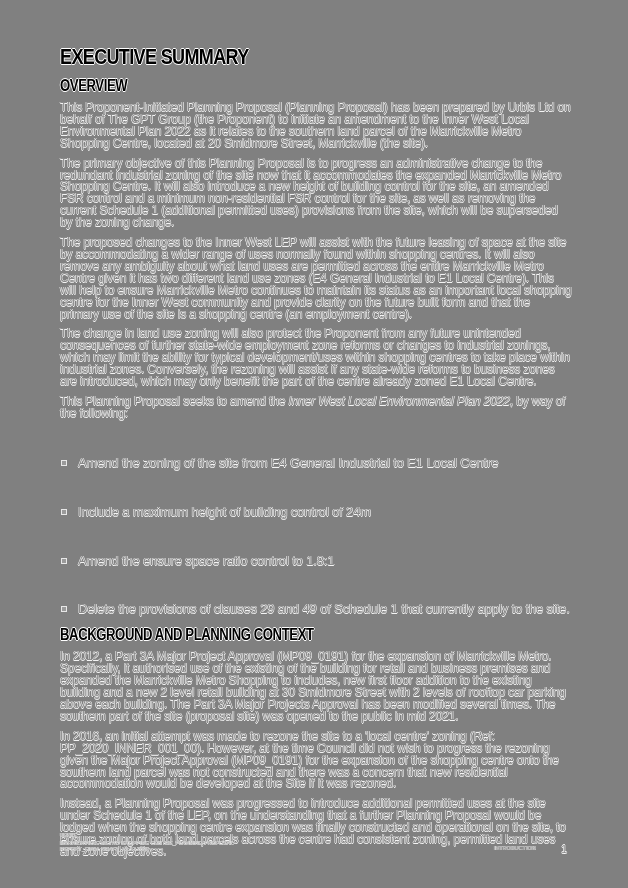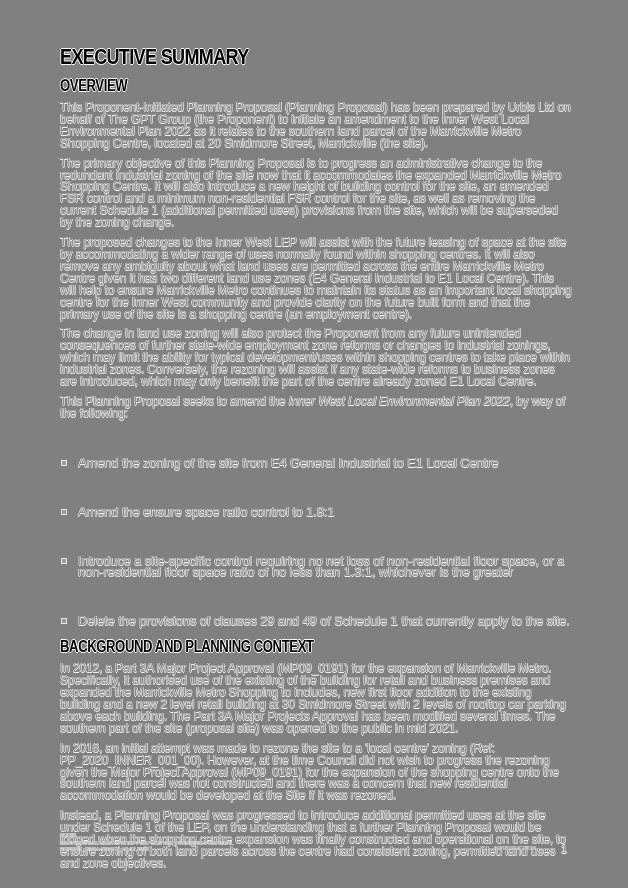--- a/index.html
+++ b/index.html
@@ -120,22 +120,23 @@
   <section>
     <h2 class="h2">OVERVIEW</h2>
     <p class="body">This Proponent-Initiated Planning Proposal (Planning Proposal) has been prepared by Urbis Ltd on behalf of The GPT Group (the Proponent) to initiate an amendment to the Inner West Local Environmental Plan 2022 as it relates to the southern land parcel of the Marrickville Metro Shopping Centre, located at 20 Smidmore Street, Marrickville (the site).</p>
     <p class="body">The primary objective of this Planning Proposal is to progress an administrative change to the redundant industrial zoning of the site now that it accommodates the expanded Marrickville Metro Shopping Centre. It will also introduce a new height of building control for the site, an amended FSR control and a minimum non-residential FSR control for the site, as well as removing the current Schedule 1 (additional permitted uses) provisions from the site, which will be superseded by the zoning change.</p>
     <p class="body">The proposed changes to the Inner West LEP will assist with the future leasing of space at the site by accommodating a wider range of uses normally found within shopping centres. It will also remove any ambiguity about what land uses are permitted across the entire Marrickville Metro Centre given it has two different land use zones (E4 General Industrial to E1 Local Centre). This will help to ensure Marrickville Metro continues to maintain its status as an important local shopping centre for the Inner West community and provide clarity on the future built form and that the primary use of the site is a shopping centre (an employment centre).</p>
     <p class="body">The change in land use zoning will also protect the Proponent from any future unintended consequences of further state-wide employment zone reforms or changes to industrial zonings, which may limit the ability for typical development/uses within shopping centres to take place within industrial zones. Conversely, the rezoning will assist if any state-wide reforms to business zones are introduced, which may only benefit the part of the centre already zoned E1 Local Centre.</p>
     <p class="body"><span>This Planning Proposal seeks to amend the </span><em>Inner West Local Environmental Plan 2022</em><span>, by way of the following:</span></p>
 
     <ul class="bullets">
       <li><span class="bullet-mark"></span><span>Amend the zoning of the site from E4 General Industrial to E1 Local Centre</span></li>
+      <li><span class="bullet-mark"></span><span>Include a maximum height of building control of 24m</span></li>
       <li><span class="bullet-mark"></span><span>Amend the ensure space ratio control to 1.8:1</span></li>
-      <li><span class="bullet-mark"></span><span>Introduce a site-specific control requiring no net loss of non-residential floor space, or a non-residential floor space ratio of no less than 1.3:1, whichever is the greater</span></li>
+      <li><span class="bullet-mark"></span></li>
       <li><span class="bullet-mark"></span><span>Delete the provisions of clauses 29 and 49 of Schedule 1 that currently apply to the site.</span></li>
     </ul>
   </section>
 
   <div class="section-gap"></div>
 
   <section>
     <h2 class="h2">BACKGROUND AND PLANNING CONTEXT</h2>
     <p class="body">In 2012, a Part 3A Major Project Approval (MP09_0191) for the expansion of Marrickville Metro. Specifically, it authorised use of the existing of the building for retail and business premises and expanded the Marrickville Metro Shopping to includes, new first floor addition to the existing building and a new 2 level retail building at 30 Smidmore Street with 2 levels of rooftop car parking above each building. The Part 3A Major Projects Approval has been modified several times. The southern part of the site (proposal site) was opened to the public in mid 2021.</p>
     <p class="body">In 2016, an initial attempt was made to rezone the site to a 'local centre' zoning (Ref: PP_2020_INNER_001_00). However, at the time Council did not wish to progress the rezoning given the Major Project Approval (MP09_0191) for the expansion of the shopping centre onto the southern land parcel was not constructed and there was a concern that new residential accommodation would be developed at the Site if it was rezoned.</p>

